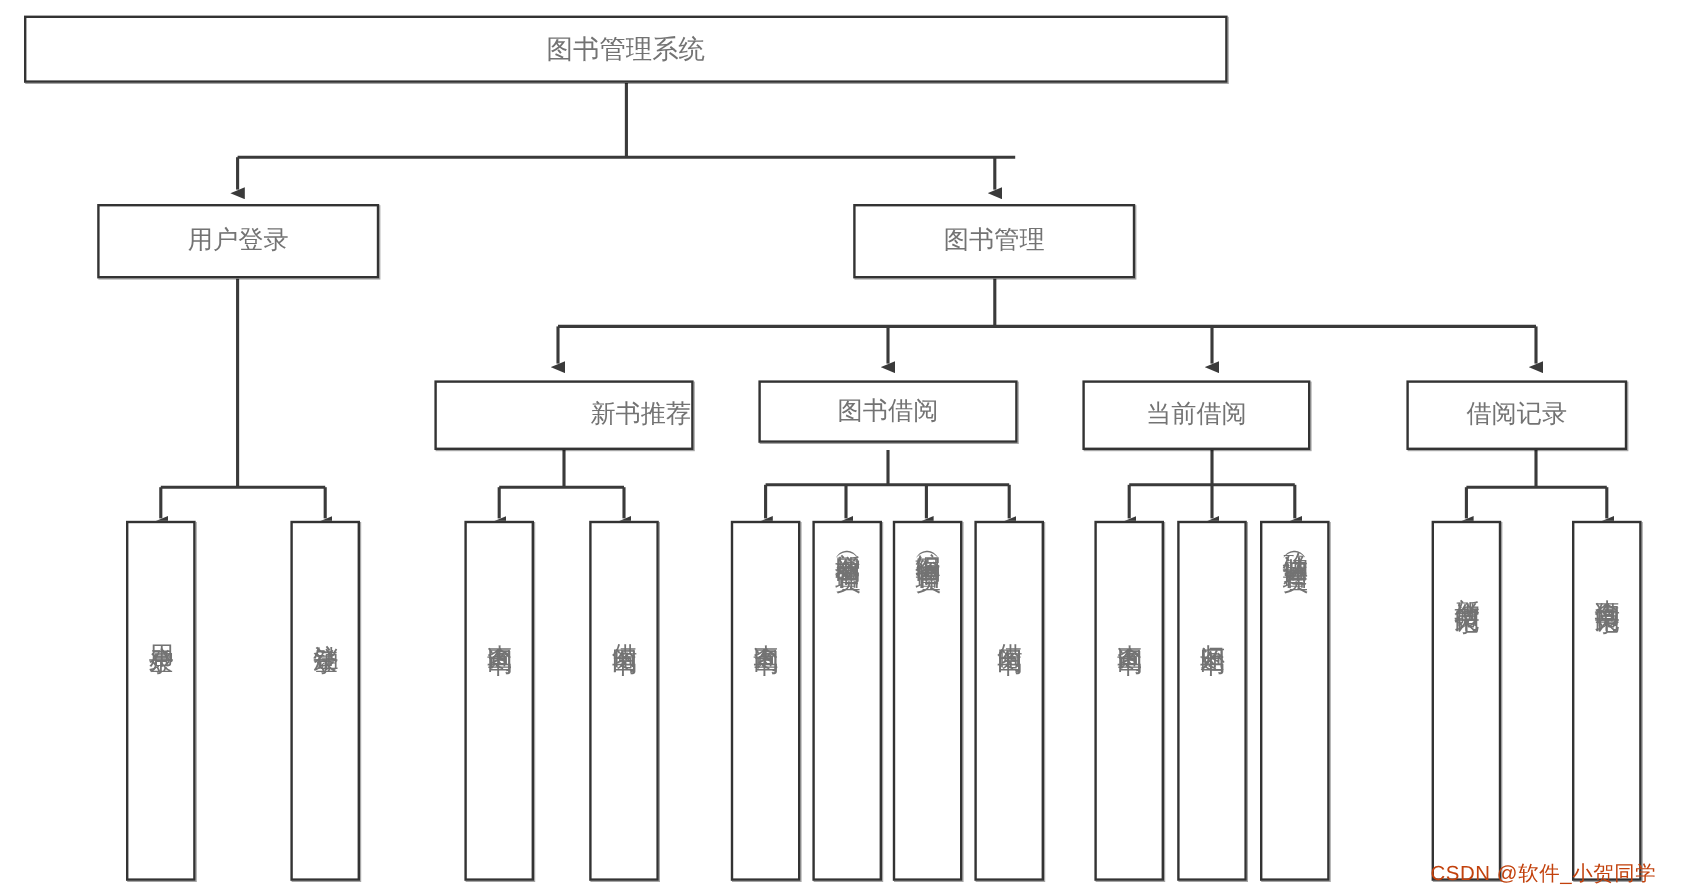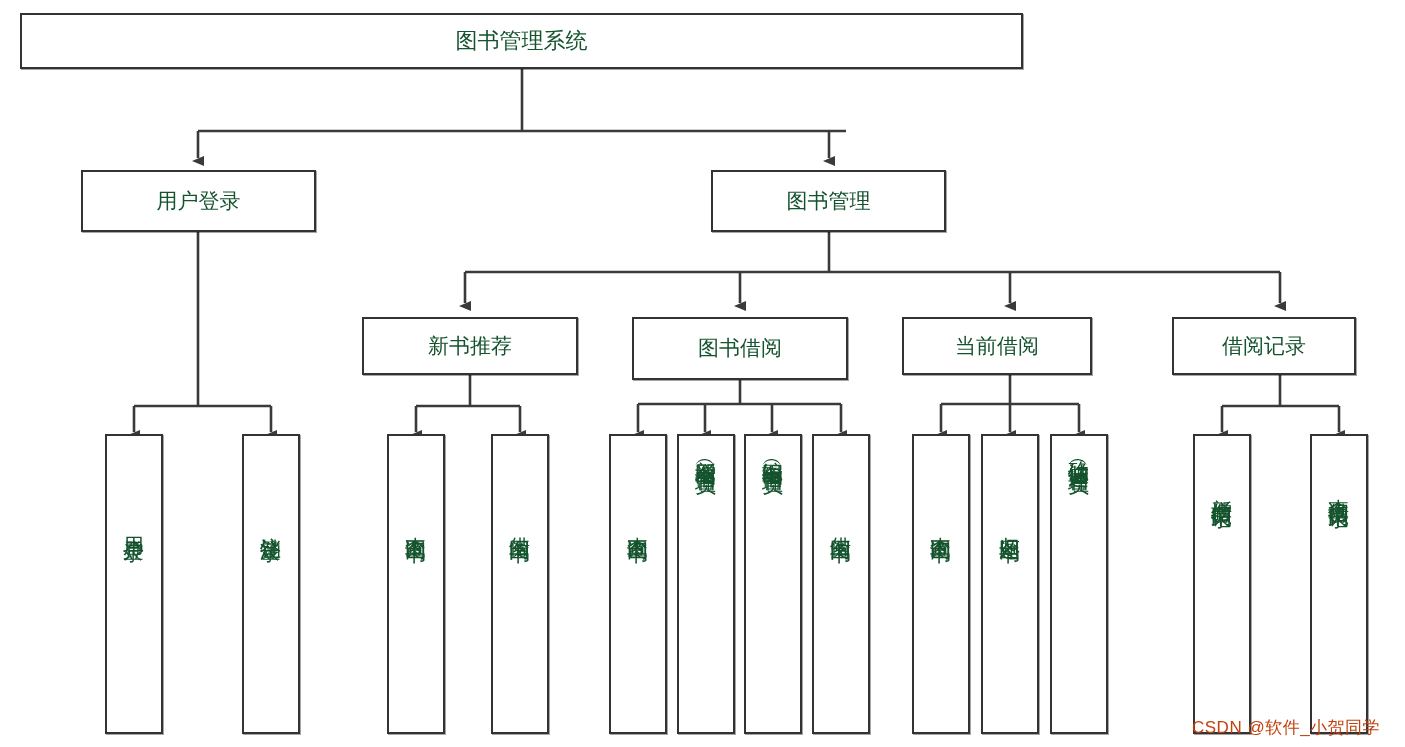--- a/index.html
+++ b/index.html
@@ -30,21 +30,21 @@
     position: absolute;
     box-sizing: border-box;
     background: #ffffff;
     border: 2px solid #333333;
     box-shadow: 1px 1px 0 rgba(0,0,0,0.35);
     display: flex;
     align-items: center;
     justify-content: center;
   }
   .node-label {
-    color: #14532d;
+    color: #737373;
     text-align: center;
     line-height: 1.18;
     white-space: nowrap;
     font-weight: 400;
   }
   .node-box.horizontal .node-label {
     font-size: 21px;
   }
   .node-box.root .node-label {
     font-size: 22px;
@@ -144,24 +144,24 @@
     <span class="node-label">图书管理系统</span>
   </div>
 
   <div class="node-box horizontal" style="left:81px; top:170px; width:235px; height:62px;">
     <span class="node-label">用户登录</span>
   </div>
   <div class="node-box horizontal" style="left:711px; top:170px; width:235px; height:62px;">
     <span class="node-label">图书管理</span>
   </div>
 
-  <div class="node-box horizontal" style="left:362px; top:317px; width:216px; height:58px;">
+  <div class="node-box horizontal" style="left:362px; top:317px; width:216px; height:58px;justify-content:flex-end;">
     <span class="node-label">新书推荐</span>
   </div>
-  <div class="node-box horizontal" style="left:632px; top:317px; width:216px; height:63px;">
+  <div class="node-box horizontal" style="left:632px; top:317px; width:216px; height:52px;">
     <span class="node-label">图书借阅</span>
   </div>
   <div class="node-box horizontal" style="left:902px; top:317px; width:190px; height:58px;">
     <span class="node-label">当前借阅</span>
   </div>
   <div class="node-box horizontal" style="left:1172px; top:317px; width:184px; height:58px;">
     <span class="node-label">借阅记录</span>
   </div>
 
   <div class="node-box vertical pad-mid" style="left:105px; top:434px; width:58px; height:300px;">

